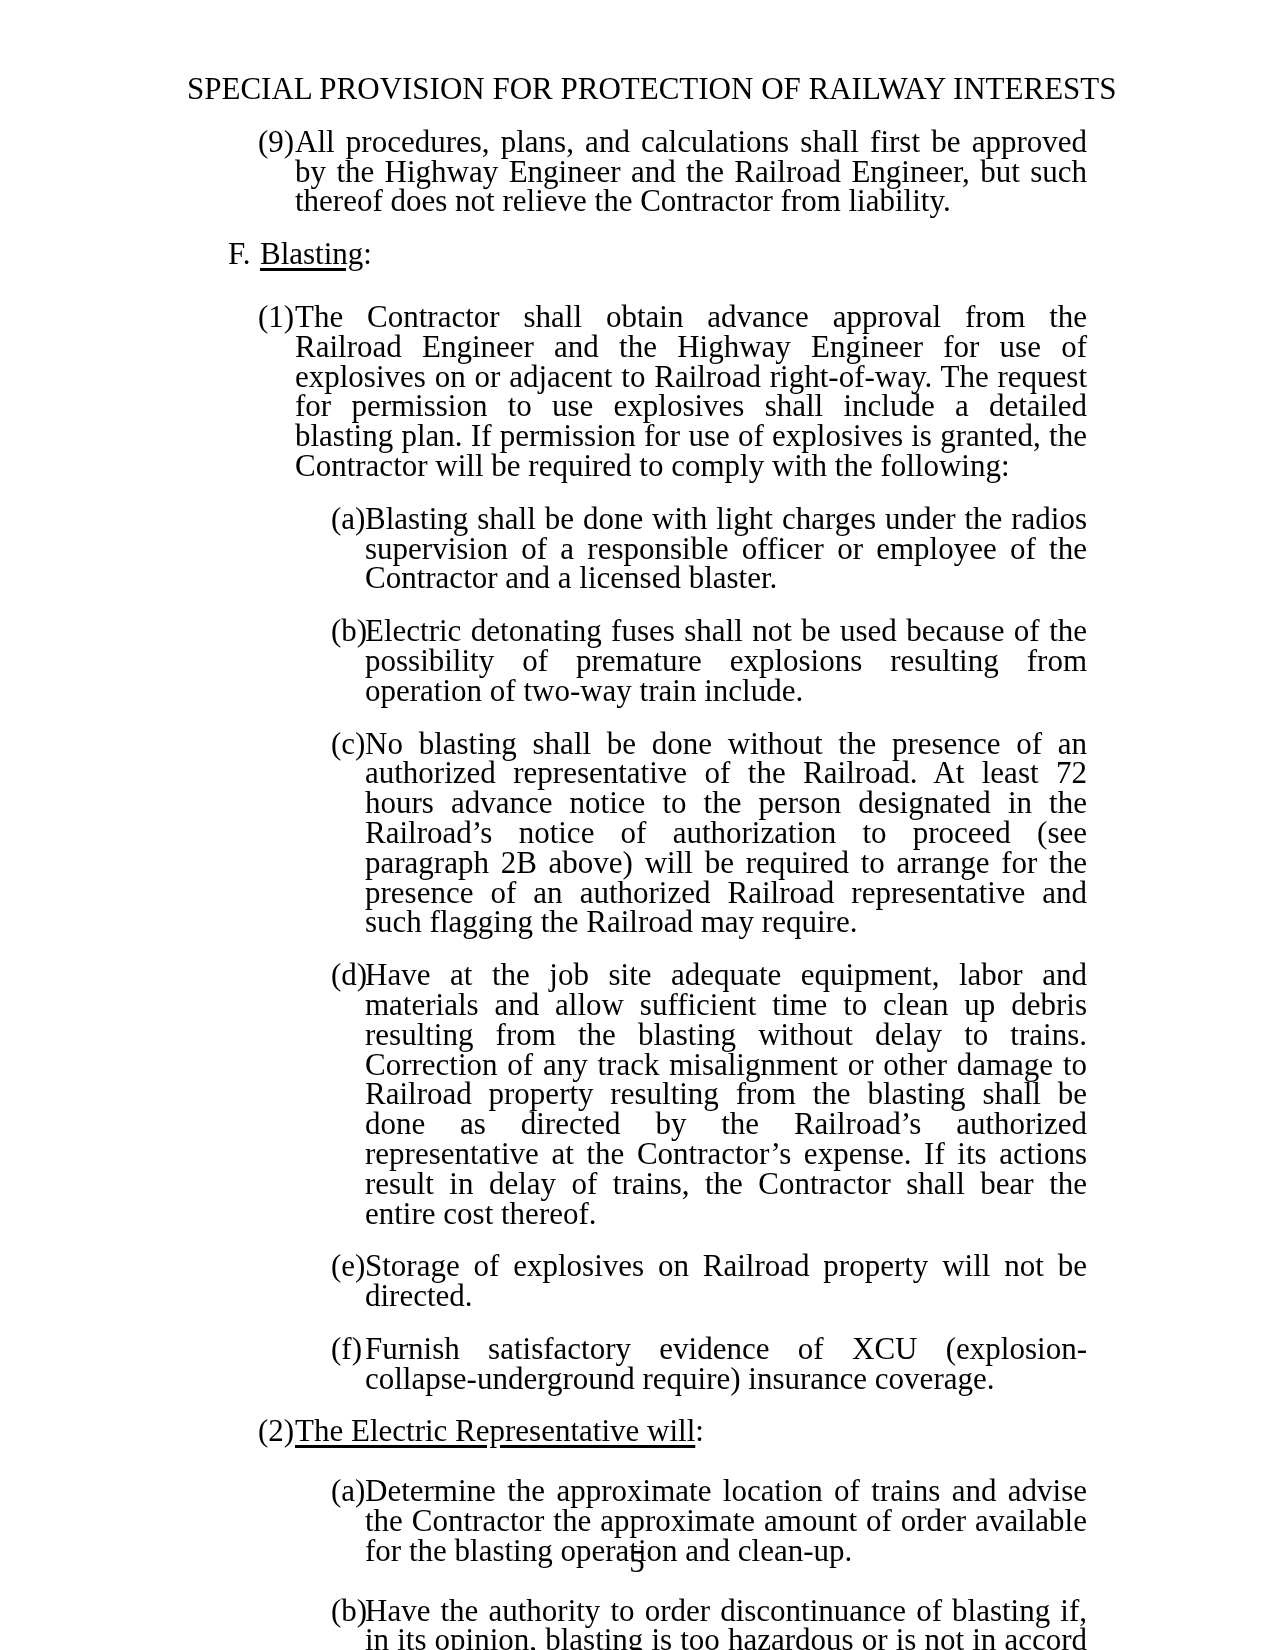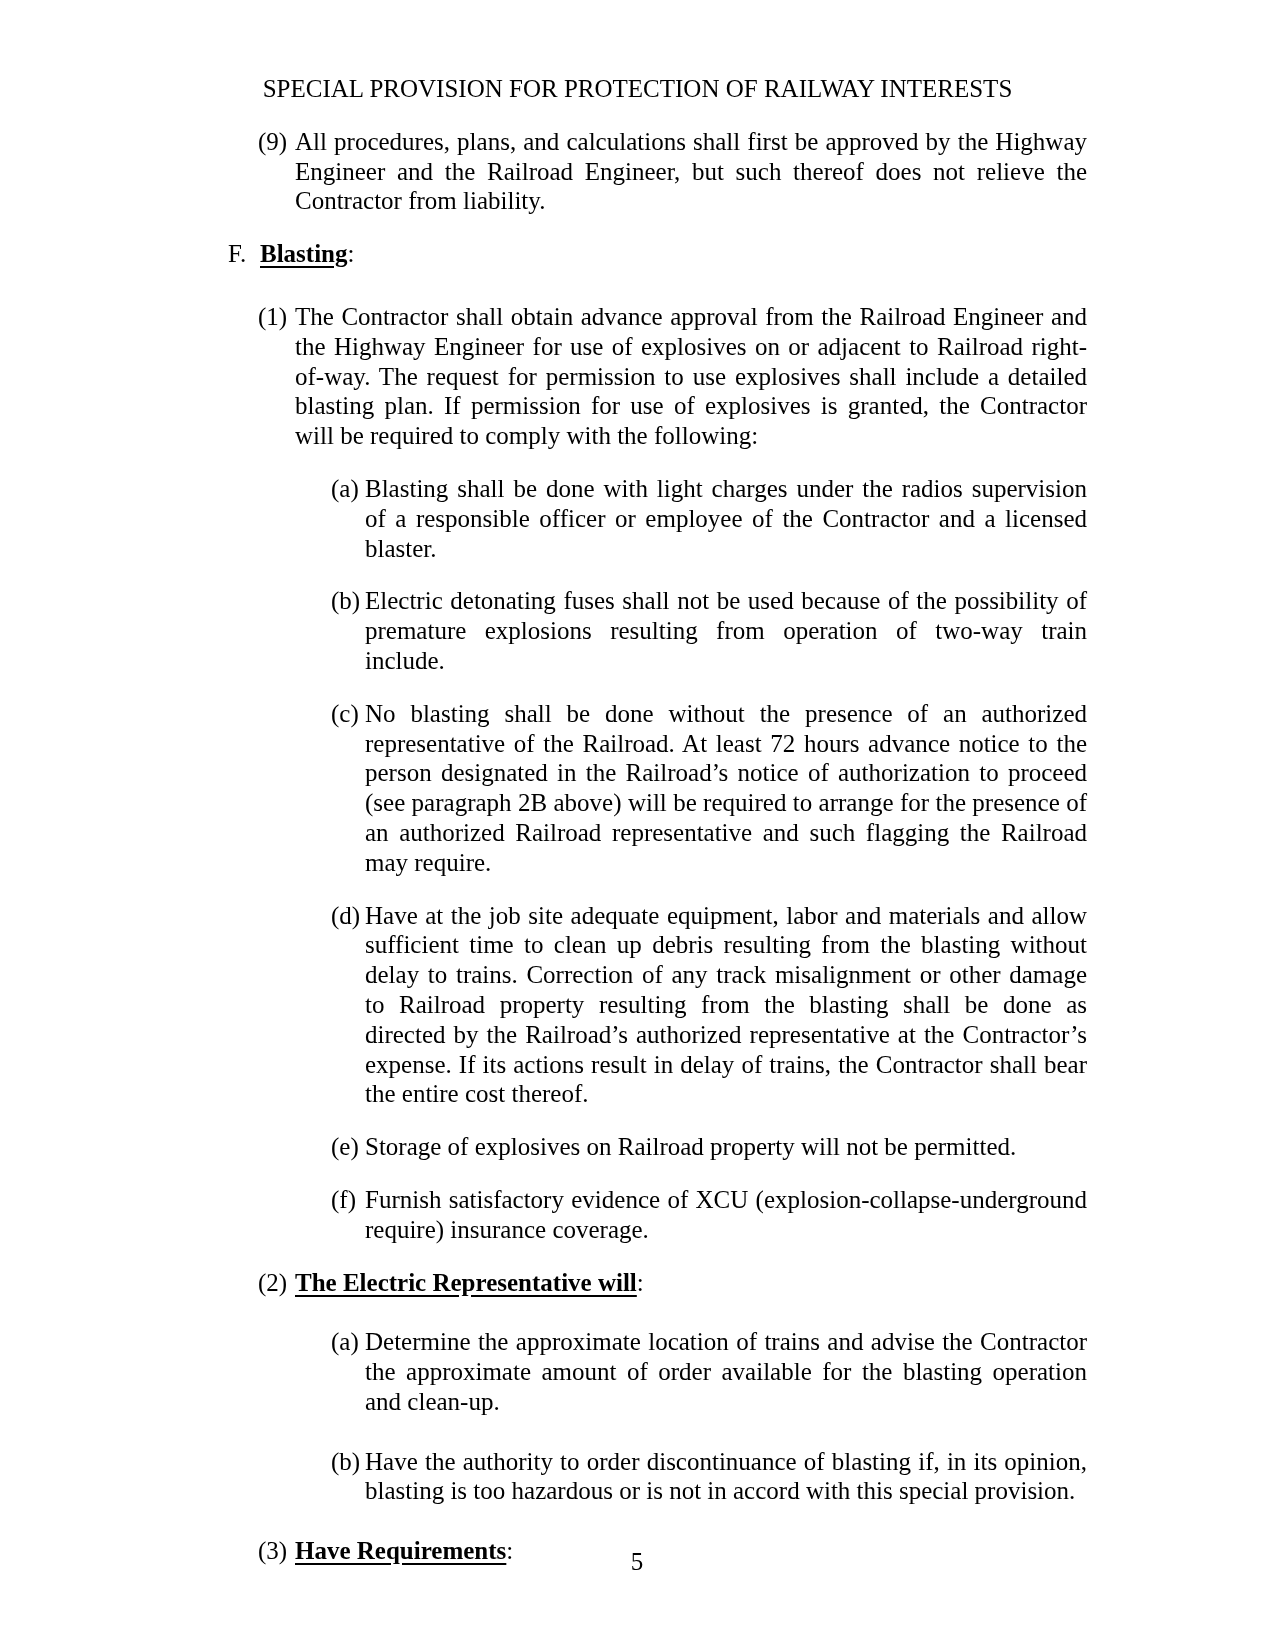--- a/index.html
+++ b/index.html
@@ -7,21 +7,21 @@
     padding: 0;
     background: #ffffff;
   }
   .page {
     position: relative;
     width: 1275px;
     height: 1650px;
     background: #ffffff;
     color: #000000;
     font-family: "Liberation Serif", "DejaVu Serif", serif;
-    font-size: 25px;
+    font-size: 31px;
     line-height: 29.8px;
     overflow: hidden;
   }
   .content {
     padding-top: 74px;
   }
   .doc-header {
     margin: 0 187px 23px 187px;
     text-align: center;
     white-space: nowrap;
@@ -56,21 +56,20 @@
   .heading-f .fmarker {
     display: inline-block;
     width: 32px;
   }
   .mb-lg {
     margin-bottom: 30px;
   }
   .u {
     text-decoration: underline;
     text-underline-offset: 4px;
-    font-weight: bold;
   }
   .page-num {
     position: absolute;
     top: 1547px;
     left: 187px;
     width: 900px;
     text-align: center;
   }
 </style>
 </head>
@@ -88,21 +87,21 @@
     <div class="item num"><span class="marker">(1)</span><span>The Contractor shall obtain advance approval from the Railroad Engineer and the Highway Engineer for use of explosives on or adjacent to Railroad right-of-way.  The request for permission to use explosives shall include a detailed blasting plan.  If permission for use of explosives is granted, the Contractor will be required to comply with the following:</span></div>
 
     <div class="item sub"><span class="marker">(a)</span><span>Blasting shall be done with light charges under the radios supervision of a responsible officer or employee of the Contractor and a licensed blaster.</span></div>
 
     <div class="item sub"><span class="marker">(b)</span><span>Electric detonating fuses shall not be used because of the possibility of premature explosions resulting from operation of two-way train include.</span></div>
 
     <div class="item sub"><span class="marker">(c)</span><span>No blasting shall be done without the presence of an authorized representative of the Railroad.  At least 72 hours advance notice to the person designated in the Railroad’s notice of authorization to proceed (see paragraph 2B above) will be required to arrange for the presence of an authorized Railroad representative and such flagging the Railroad may require.</span></div>
 
     <div class="item sub"><span class="marker">(d)</span><span>Have at the job site adequate equipment, labor and materials and allow sufficient time to clean up debris resulting from the blasting without delay to trains.  Correction of any track misalignment or other damage to Railroad property resulting from the blasting shall be done as directed by the Railroad’s authorized representative at the Contractor’s expense.  If its actions result in delay of trains, the Contractor shall bear the entire cost thereof.</span></div>
 
-    <div class="item sub"><span class="marker">(e)</span><span>Storage of explosives on Railroad property will not be permitted.</span></div>
+    <div class="item sub"><span class="marker">(e)</span><span>Storage of explosives on Railroad property will not be directed.</span></div>
 
     <div class="item sub"><span class="marker">(f)</span><span>Furnish satisfactory evidence of XCU (explosion-collapse-underground require) insurance coverage.</span></div>
 
     <div class="item num mb-lg"><span class="marker">(2)</span><span class="u">The Electric Representative will</span><span>:</span></div>
 
     <div class="item sub mb-lg"><span class="marker">(a)</span><span>Determine the approximate location of trains and advise the Contractor the approximate amount of order available for the blasting operation and clean-up.</span></div>
 
     <div class="item sub mb-lg"><span class="marker">(b)</span><span>Have the authority to order discontinuance of blasting if, in its opinion, blasting is too hazardous or is not in accord with this special provision.</span></div>
 
     <div class="item num"><span class="marker">(3)</span><span class="u">Have Requirements</span><span>:</span></div>

